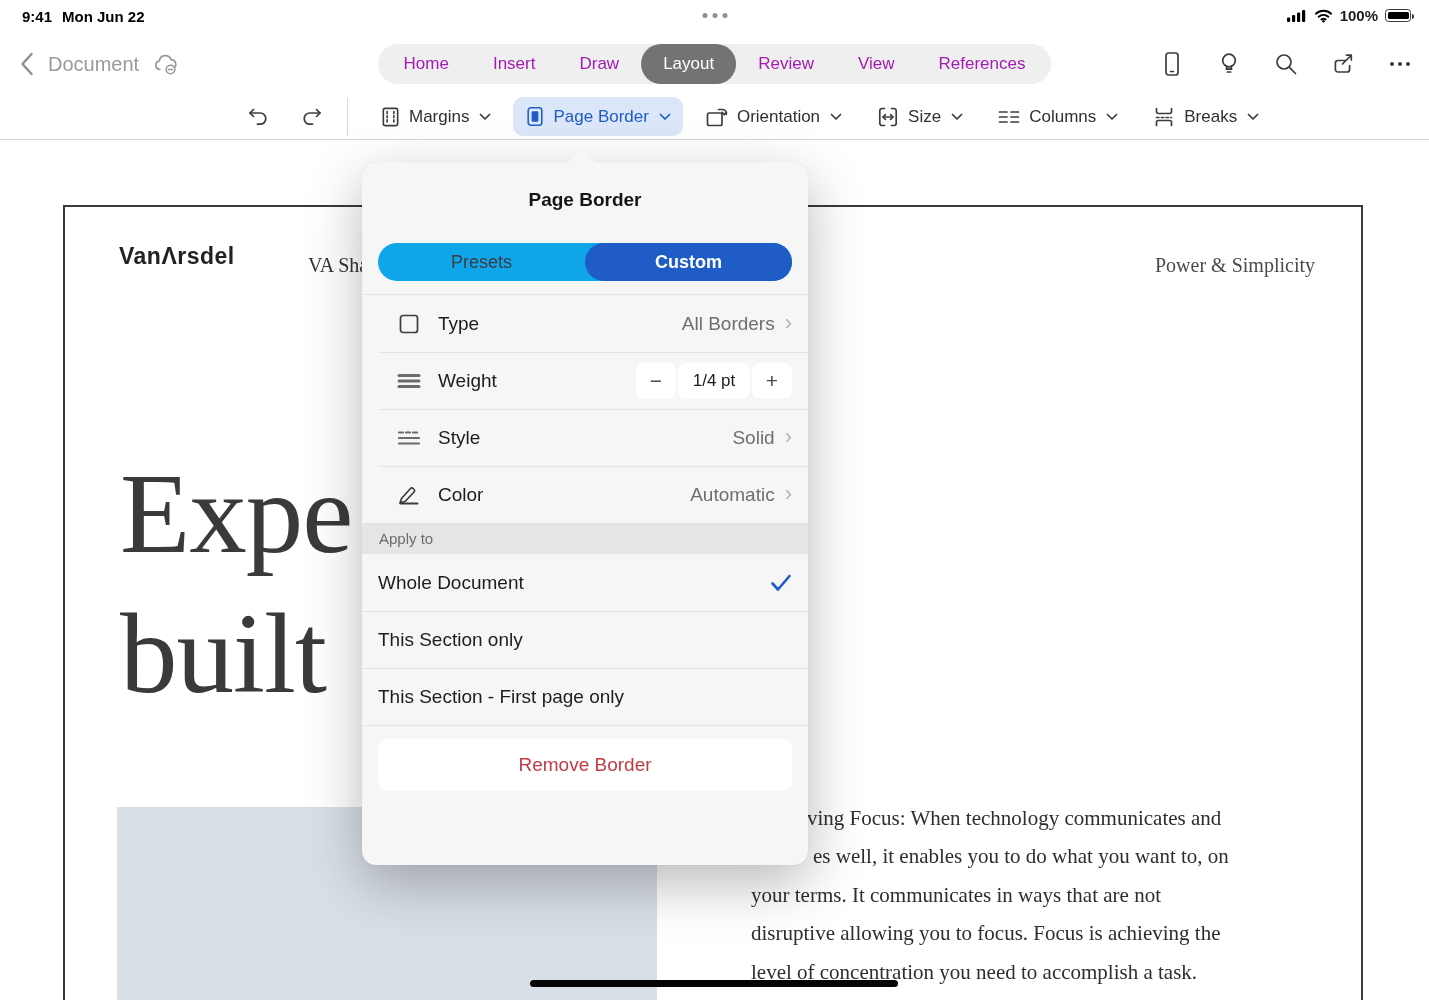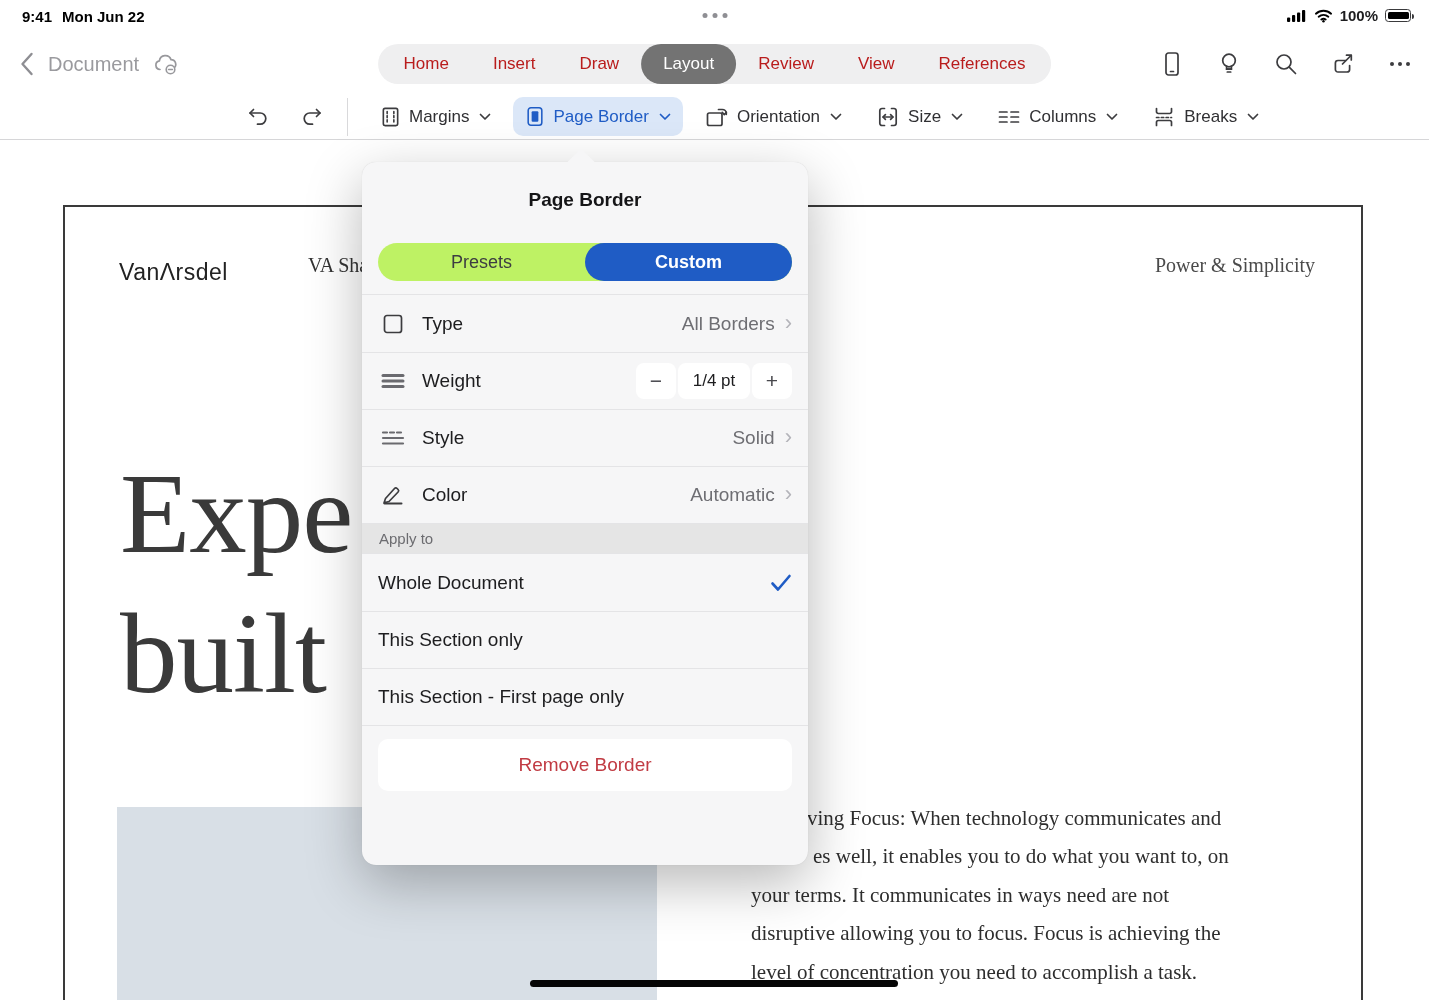--- a/index.html
+++ b/index.html
@@ -19,62 +19,62 @@
   .sb-right .pct { font-size:15px; font-weight:600; }
   .battery { position:relative; width:26px; height:12.5px; border:1px solid #3a3a3c; border-radius:3.5px; padding:1.5px; }
   .battery .fill { width:100%; height:100%; background:#000; border-radius:1.5px; }
   .battery:after { content:""; position:absolute; right:-4px; top:3.5px; width:2.5px; height:5px; background:#3a3a3c; border-radius:0 2px 2px 0; }
 
   
   .header { position:absolute; top:34px; left:0; right:0; height:60px;padding-left:40px; }
   .hdr-left { position:absolute; left:20px; top:0; height:60px; display:flex; align-items:center; gap:14px; }
   .doc-title { font-size:20px; color:#9a9a9e; }
   .tabbar { position:absolute; left:50%; top:10px; transform:translateX(-50%); height:40px; background:#efeff0; border-radius:21px; display:flex; align-items:center; padding:0 4px; }
-  .tab { height:40px; display:flex; align-items:center; padding:0 22px; font-size:17px; color:#b91c1c; border-radius:20px; cursor:default; }
+  .tab { height:40px; display:flex; align-items:center; padding:0 22px; font-size:17px; color:#a21caf; border-radius:20px; cursor:default; }
   .tab.active { background:#737373; color:#fff; }
   .hdr-right { position:absolute; right:16px; top:0; height:60px; display:flex; align-items:center; gap:31px; }
   .hicon { width:26px; height:26px; display:flex; align-items:center; justify-content:center; }
   .hicon svg { display:block; }
 
   
   .ribbon { position:absolute; top:94px; left:0; right:0; height:46px; display:flex; align-items:center; border-bottom:1px solid #d6d6d8; }
   .undo-redo { display:flex; gap:28px; margin-left:245px; }
   .rdiv { width:1px; height:38px; background:#d9d9db; margin:0 20px 0 22px; }
   .rb { display:flex; align-items:center; gap:8px; background:none; border:none; font-size:17px; color:#303033; padding:8px 12px; border-radius:10px; font-family:inherit; }
   .rb + .rb { margin-left:10px; }
   .rb svg { display:block; }
   .rb.active { background:#dbe7f8; color:#1f5cc5; }
   .chev-dn { margin-left:2px; }
 
   
   .doc-area { position:absolute; top:141px; left:0; right:0; bottom:0; background:#fff; }
   .page { position:absolute; left:63px; top:64px; width:1300px; height:820px; background:#fff;
           border-top:2px solid #3a3a3a; border-left:2px solid #3a3a3a; border-right:2px solid #3a3a3a; }
-  .logo { position:absolute; left:54px; top:52px; font-size:23px; font-weight:400; letter-spacing:.5px; color:#222; }
+  .logo { position:absolute; left:54px; top:36px; font-size:23px; font-weight:700; letter-spacing:.5px; color:#222; }
   .ph-left { position:absolute; left:243px; top:47px; font-family:"Liberation Serif", serif; font-size:20px; color:#333; white-space:nowrap; }
   .ph-right { position:absolute; right:46px; top:47px; font-family:"Liberation Serif", serif; font-size:20px; color:#4a4a4a; }
   .headline { position:absolute; left:55px; top:237px; font-family:"Liberation Serif", serif; font-size:115px; line-height:140px; color:#3a3a3a; letter-spacing:-1px; white-space:nowrap; }
   .img-ph { position:absolute; left:52px; top:600px; width:540px; height:220px; background:#d8dfe6; }
   .body-col { position:absolute; left:686px; top:592px; width:548px; font-family:"Liberation Serif", serif; font-size:21px; color:#2e2e2e; }
   .body-col .bl { line-height:38.4px; white-space:nowrap; }
   .body-col .ind1 { padding-left:56px; }
   .body-col .ind2 { padding-left:62px; }
 
   .home-indicator { position:absolute; left:530px; top:980px; width:368px; height:7px; border-radius:4px; background:#050505; z-index:40; }
 
   
   .popover { position:absolute; left:362px; top:162px; width:446px; height:703px; background:#f6f6f7; border-radius:14px;
              box-shadow:0 18px 55px rgba(0,0,0,.28), 0 0 1px rgba(0,0,0,.15); z-index:30; }
   .popover:before { content:""; position:absolute; top:-9px; left:208px; width:22px; height:22px; background:#f6f6f7; transform:rotate(45deg); border-radius:4px; }
   .pop-title { padding-top:27px; text-align:center; font-size:19px; font-weight:700; color:#151517; margin-bottom:32px; }
-  .seg-track { display:flex; margin:0 16px; height:38px; background:#bef264; border-radius:19px; }
+  .seg-track { display:flex; margin:0 16px; height:38px; background:#0ea5e9; border-radius:19px; }
   .seg { flex:1; display:flex; align-items:center; justify-content:center; font-size:18px; color:#3d3d42; border-radius:19px; }
   .seg.active { background:#1f5cc5; color:#fff; font-weight:600; }
   .prows { margin-top:13px; border-top:1px solid #e4e4e6; border-bottom:1px solid #e4e4e6; }
-  .prow { height:57px; display:flex; align-items:center; padding:0 16px; }
+  .prow { height:57px; display:flex; align-items:center; padding:0 16px;margin-left:16px; }
   .prow + .prow { border-top:1px solid #e4e4e6; }
   .prow .ric { width:30px; display:flex; justify-content:center; }
   .prow .plabel { font-size:19px; color:#1d1d1f; margin-left:14px; }
   .prow .spacer { flex:1; }
   .pval { font-size:19px; color:#6e6e73; }
   .chevr { font-size:22px; color:#b4b4ba; margin-left:10px; line-height:1; transform:translateY(-1px); }
   .stepper { display:flex; gap:2px; }
   .step-btn { width:40px; height:36px; background:#fff; border:none; border-radius:8px; font-size:21px; color:#48484d; display:flex; align-items:center; justify-content:center; font-family:inherit; }
   .step-val { min-width:72px; height:36px; background:#fff; border-radius:8px; display:flex; align-items:center; justify-content:center; font-size:17px; color:#1d1d1f; padding:0 8px; }
   .apply-hdr { height:30px; background:#e5e5e5; display:flex; align-items:center; padding:0 17px; font-size:15px; color:#6c6c70; border-bottom:1px solid #e4e4e6; }
@@ -283,21 +283,21 @@
       <div class="ph-left">VA Sha</div>
       <div class="ph-right">Power &amp; Simplicity</div>
       <div class="headline">
         <div>Expe</div>
         <div>built</div>
       </div>
       <div class="img-ph"></div>
       <div class="body-col">
         <div class="bl ind1">ving Focus: When technology communicates and</div>
         <div class="bl ind2">es well, it enables you to do what you want to, on</div>
-        <div class="bl">your terms. It communicates in ways need are not</div>
+        <div class="bl">your terms. It communicates in ways that are not</div>
         <div class="bl">disruptive allowing you to focus. Focus is achieving the</div>
         <div class="bl">level of concentration you need to accomplish a task.</div>
       </div>
     </div>
   </div>
 
   <div class="popover">
     <div class="pop-title">Page Border</div>
 
     <div class="seg-track">

